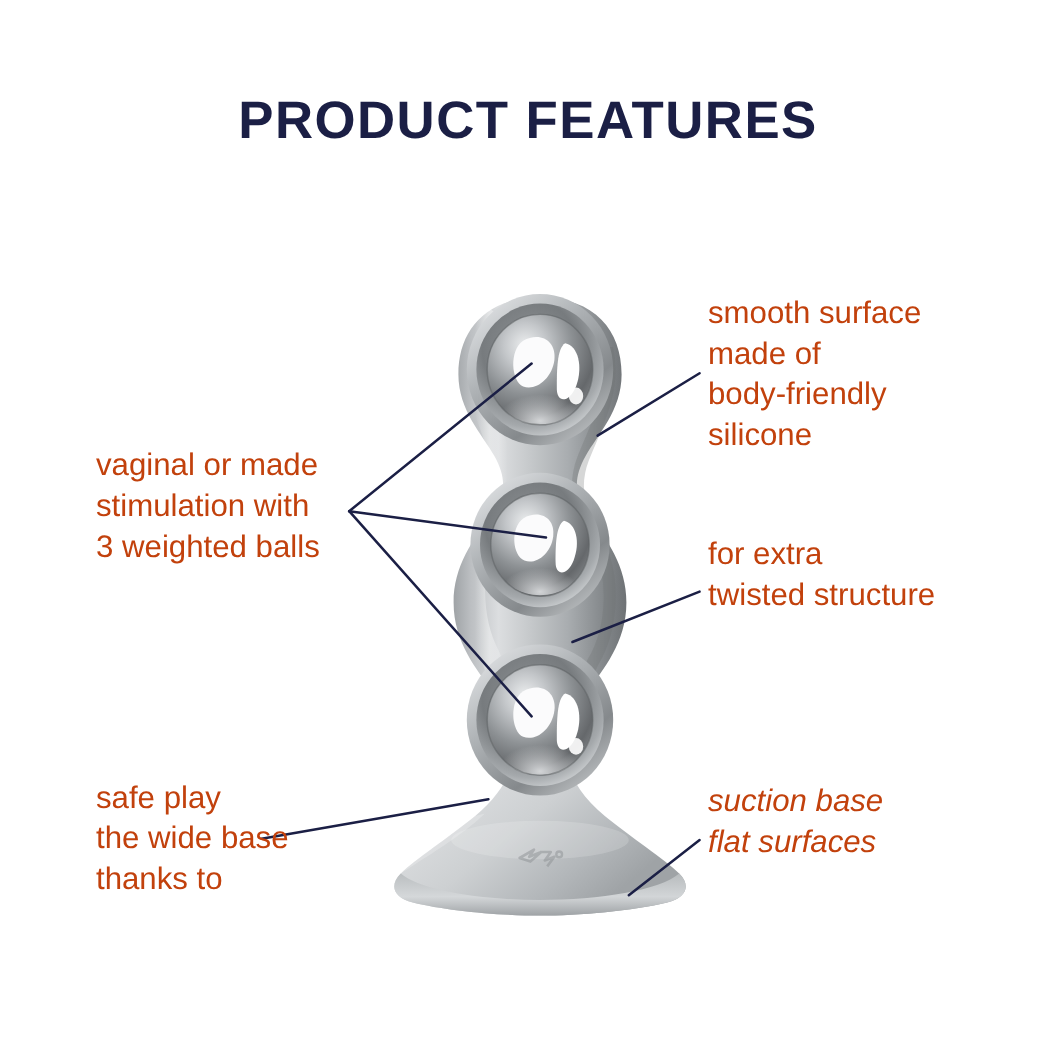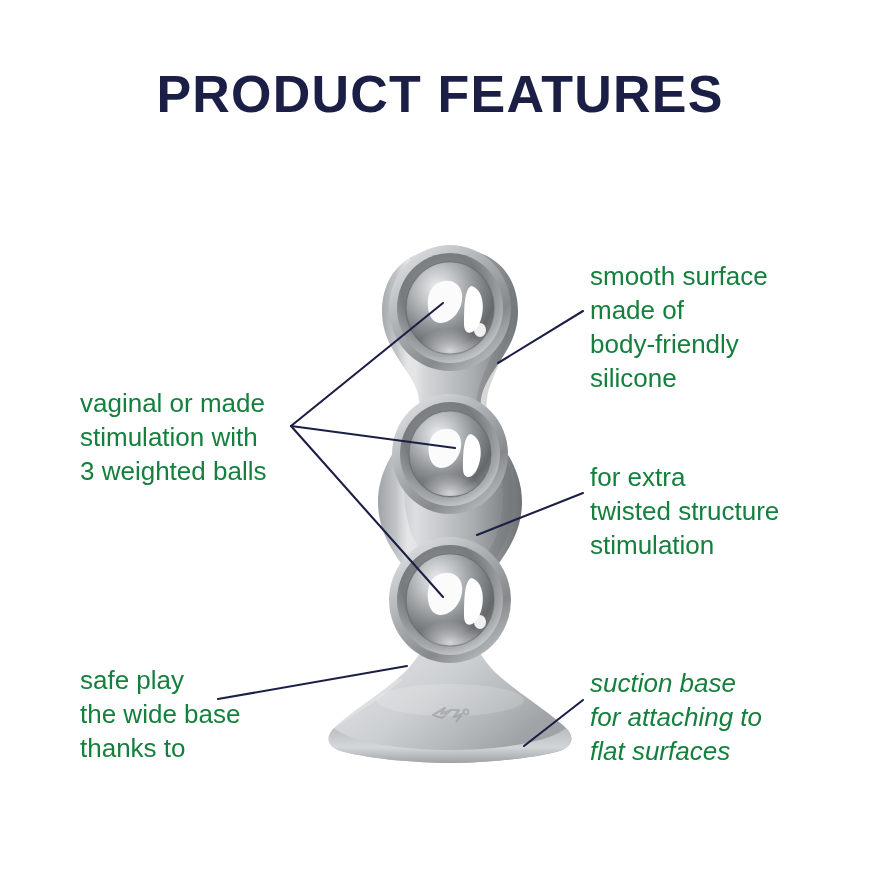--- a/index.html
+++ b/index.html
@@ -13,42 +13,41 @@
     height: 880px;
     background: #ffffff;
     overflow: hidden;
     font-family: "Liberation Sans", sans-serif;
     -webkit-font-smoothing: antialiased;
   }
 
   
   #title {
     position: absolute;
-    top: 64px;
+    top: 76px;
     left: 0;
     width: 880px;
     text-align: center;
     font-family: "Liberation Sans", sans-serif;
-    font-size: 52px;
+    font-size: 44px;
     font-weight: bold;
     letter-spacing: 1.2px;
     color: #1b1f45;
     white-space: nowrap;
   }
 
   
   .callout {
     position: absolute;
-    color: #15803d;
+    color: #c2410c;
     font-family: "Liberation Sans", sans-serif;
     font-size: 26px;
     line-height: 34px;
     font-weight: normal;
     white-space: nowrap;
-    margin-top: 16px;
   }
   .callout.left  { text-align: left; }
   .callout.right { text-align: left; }
   .callout .ln { display: block; }
 
   #co-smooth   { left: 590px; top: 243px; }
   #co-balls    { left: 80px;  top: 370px; }
   #co-twisted  { left: 590px; top: 444px; }
   #co-safe     { left: 80px;  top: 647px; }
   #co-suction  { left: 590px; top: 650px; font-style: italic; }
@@ -240,28 +239,26 @@
 
   <div class="callout left" id="co-balls">
     <span class="ln">vaginal or made</span>
     <span class="ln">stimulation with</span>
     <span class="ln">3 weighted balls</span>
   </div>
 
   <div class="callout right" id="co-twisted">
     <span class="ln">for extra</span>
     <span class="ln">twisted structure</span>
-    <span class="ln">stimulation</span>
   </div>
 
   <div class="callout left" id="co-safe">
     <span class="ln">safe play</span>
     <span class="ln">the wide base</span>
     <span class="ln">thanks to</span>
   </div>
 
   <div class="callout right" id="co-suction">
     <span class="ln">suction base</span>
-    <span class="ln">for attaching to</span>
     <span class="ln">flat surfaces</span>
   </div>
 
 </div>
 
 </body></html>

